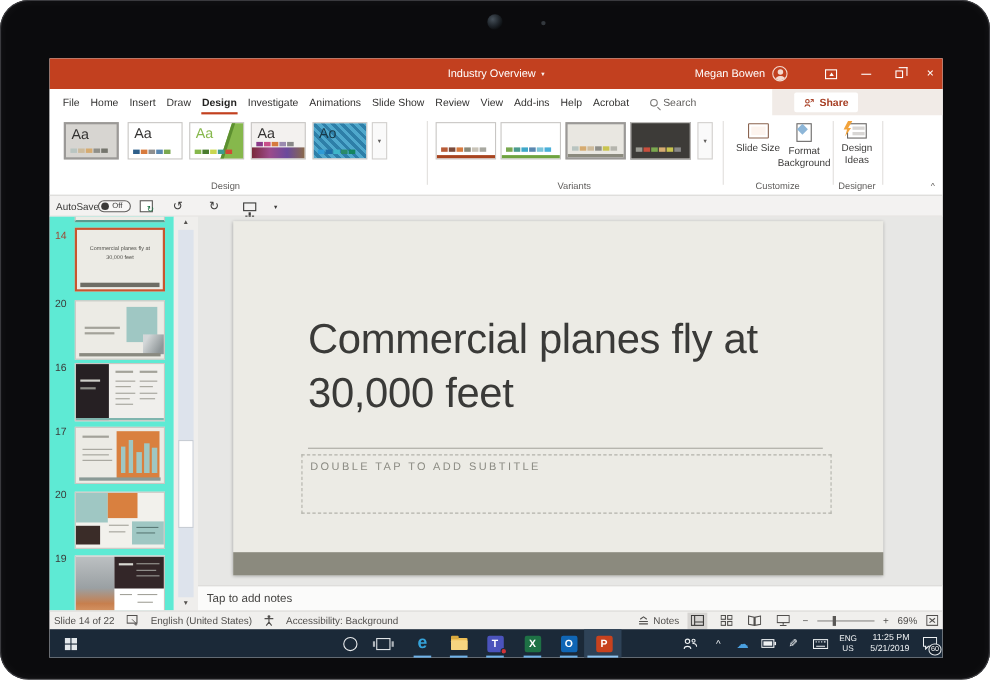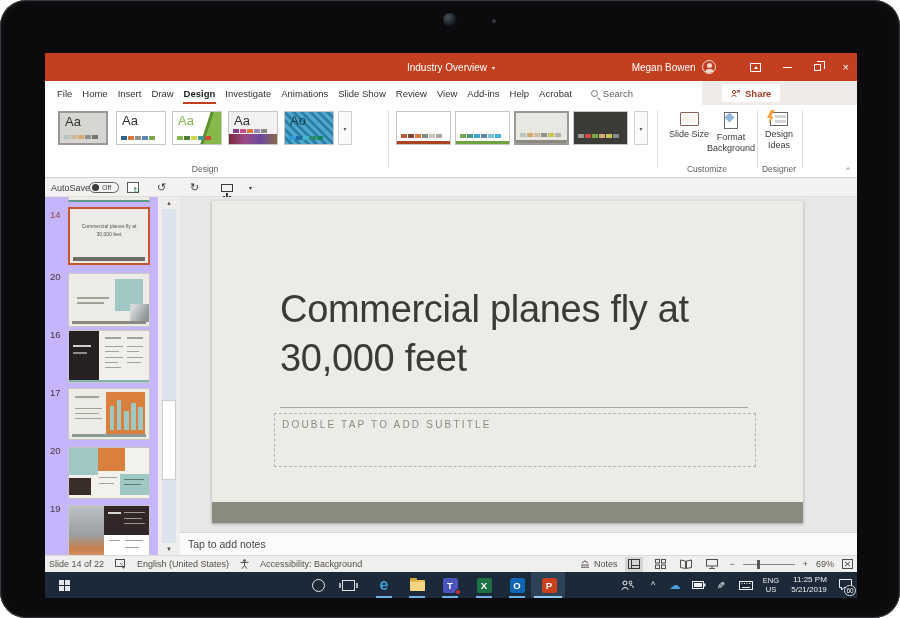--- a/index.html
+++ b/index.html
@@ -73,21 +73,21 @@
   .toggle{width:30px;height:11px;border:1px solid #605e5c;border-radius:6px;display:flex;align-items:center;padding:0 2px;gap:3px;background:#f8f7f6;}
   .knob{width:7px;height:7px;border-radius:50%;background:#3b3a39;}
   .toggle span{font-size:7px;}
   .ic-save{width:12px;height:11px;border:1px solid #5a5856;position:relative;background:#fff;}
   .ic-save::after{content:"↻";position:absolute;right:-2px;bottom:-3px;font-size:8px;color:#1e7145;}
   .ic-present{width:12px;height:8px;border:1px solid #3b3a39;position:relative;}
   .ic-present::after{content:"";position:absolute;left:4px;top:8px;width:2px;height:3px;background:#3b3a39;box-shadow:-3px 3px 0 #3b3a39,3px 3px 0 #3b3a39,0 3px 0 #3b3a39;}
   .qat-glyph{font-size:11px;}
 
   
-  .thumbpanel{position:absolute;left:0;top:144px;width:113px;height:358px;background:#c4b5fd;overflow:hidden;}
+  .thumbpanel{position:absolute;left:0;top:144px;width:113px;height:358px;background:#5eead4;overflow:hidden;}
   .sl-num{position:absolute;left:5px;font-size:9.5px;color:#3b3a39;}
   .sl-num.sel{color:#9c4a38;}
   .sl-thumb{position:absolute;left:23px;width:82px;background:#ecebe5;border:1px solid #c9c7c3;overflow:hidden;}
   .sl-thumb.sel{border:2px solid #c8552f;}
   .tline{position:absolute;height:2px;background:#a3a29a;}
   .graybar{position:absolute;left:3px;right:3px;bottom:2px;height:4px;background:#6e6d65;}
   .thumb14-text{position:absolute;left:6px;right:6px;top:14px;font-size:5px;line-height:1.5;color:#55544f;text-align:center;}
   .thumb-scroll{position:absolute;left:113px;top:144px;width:22px;height:358px;background:#efeeec;}
   .ts-track{position:absolute;left:4px;top:12px;bottom:12px;width:14px;background:#dde3ec;}
   .ts-thumb{position:absolute;left:4px;top:203px;width:14px;height:80px;background:#fff;border:1px solid #c8cdd4;}
@@ -329,20 +329,21 @@
             <i class="sw" style="background:#c94f3d"></i>
             <i class="sw" style="background:#7aa84f"></i>
             <i class="sw" style="background:#d6ab70"></i>
             <i class="sw" style="background:#c9c44f"></i>
             <i class="sw" style="background:#888"></i>
           </span>
       </div>
       <div class="gal-more" style="left:589px">
           <span>▾</span>
         </div>
+      <div class="rib-label" style="left:351px;width:252px">Variants</div>
 
       <div class="rib-sep" style="left:612px"></div>
 
       <div class="big-btn" style="left:618px">
         <span class="ic-slide"></span>
         <span>Slide Size</span>
       </div>
       <div class="big-btn" style="left:660px">
         <span class="ic-fmtbg"></span>
         <span>Format Background</span>

